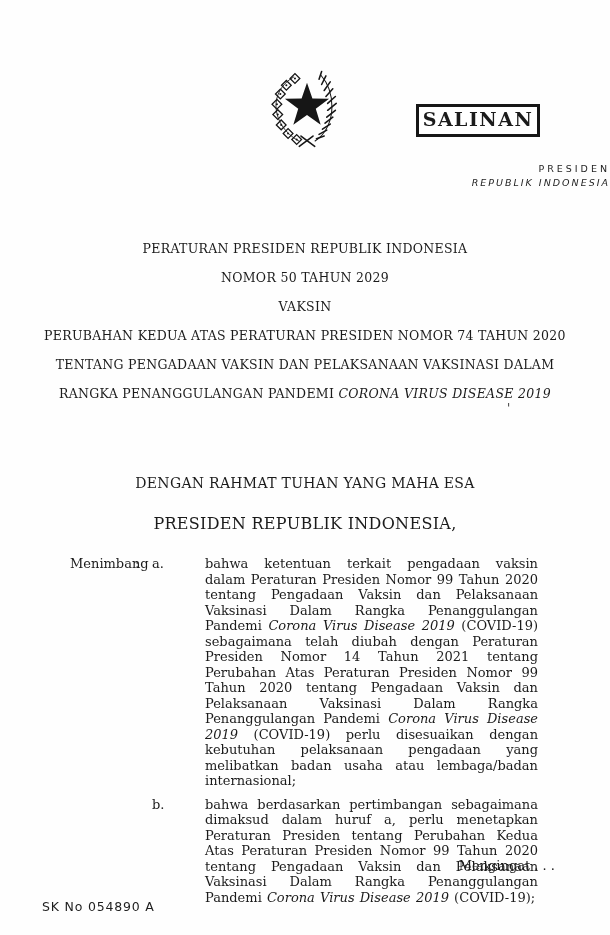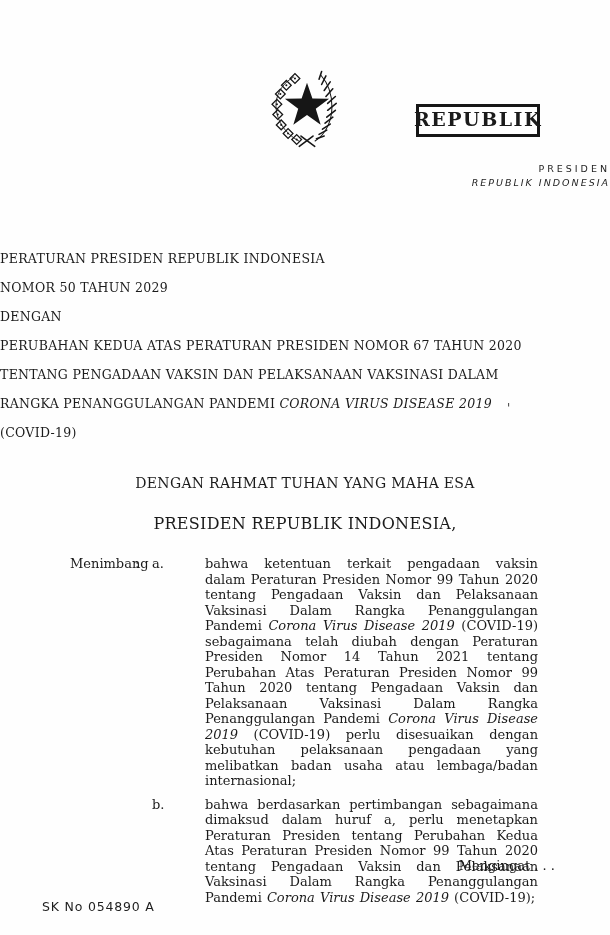--- a/index.html
+++ b/index.html
@@ -54,24 +54,24 @@
     text-align: right;
     font-family: "DejaVu Sans", sans-serif;
     color: #242424;
   }
   .lh-line1 { font-size: 9.5px; letter-spacing: 3px; }
   .lh-line2 { font-size: 9.5px; letter-spacing: 2px; margin-top: 3px; font-style: italic; }
 
   
   .title-block {
     position: absolute;
-    top: 252px;
-    left: 0;
-    width: 100%;
-    text-align: left;
+    top: 242px;
+    left: 0;
+    width: 100%;
+    text-align: center;
   }
   .t-line {
     font-size: 12.5px;
     letter-spacing: 0.3px;
     white-space: nowrap;
     height: 29px;
     line-height: 14px;
   }
   .italic { font-style: italic; }
 
@@ -193,36 +193,35 @@
       </g>
 
       <g stroke="#161616" stroke-width="1.8" stroke-linecap="round">
         <path d="M43 80 L59 92"></path>
         <path d="M57 80 L41 92"></path>
       </g>
     </svg>
   </div>
 
   <div class="salinan">
-    <span>REPUBLIK</span>
+    <span>SALINAN</span>
   </div>
 
   <div class="letterhead">
     <div class="lh-line1">PRESIDEN</div>
     <div class="lh-line2">REPUBLIK INDONESIA</div>
   </div>
 
   <div class="title-block">
     <div class="t-line">PERATURAN PRESIDEN REPUBLIK INDONESIA</div>
     <div class="t-line">NOMOR 50 TAHUN 2029</div>
-    <div class="t-line">DENGAN</div>
-    <div class="t-line">PERUBAHAN KEDUA ATAS PERATURAN PRESIDEN NOMOR 67 TAHUN 2020</div>
+    <div class="t-line">VAKSIN</div>
+    <div class="t-line">PERUBAHAN KEDUA ATAS PERATURAN PRESIDEN NOMOR 74 TAHUN 2020</div>
     <div class="t-line">TENTANG PENGADAAN VAKSIN DAN PELAKSANAAN VAKSINASI DALAM</div>
     <div class="t-line"><span>RANGKA PENANGGULANGAN PANDEMI </span><span class="italic">CORONA VIRUS DISEASE 2019</span></div>
-    <div class="t-line">(COVID-19)</div>
   </div>
 
   <div class="artifact">'</div>
 
   <div class="invocation">DENGAN RAHMAT TUHAN YANG MAHA ESA</div>
   <div class="authority">PRESIDEN REPUBLIK INDONESIA,</div>
 
   <div class="menimbang">
     <div class="m-label">Menimbang</div>
     <div class="m-colon">:</div>

